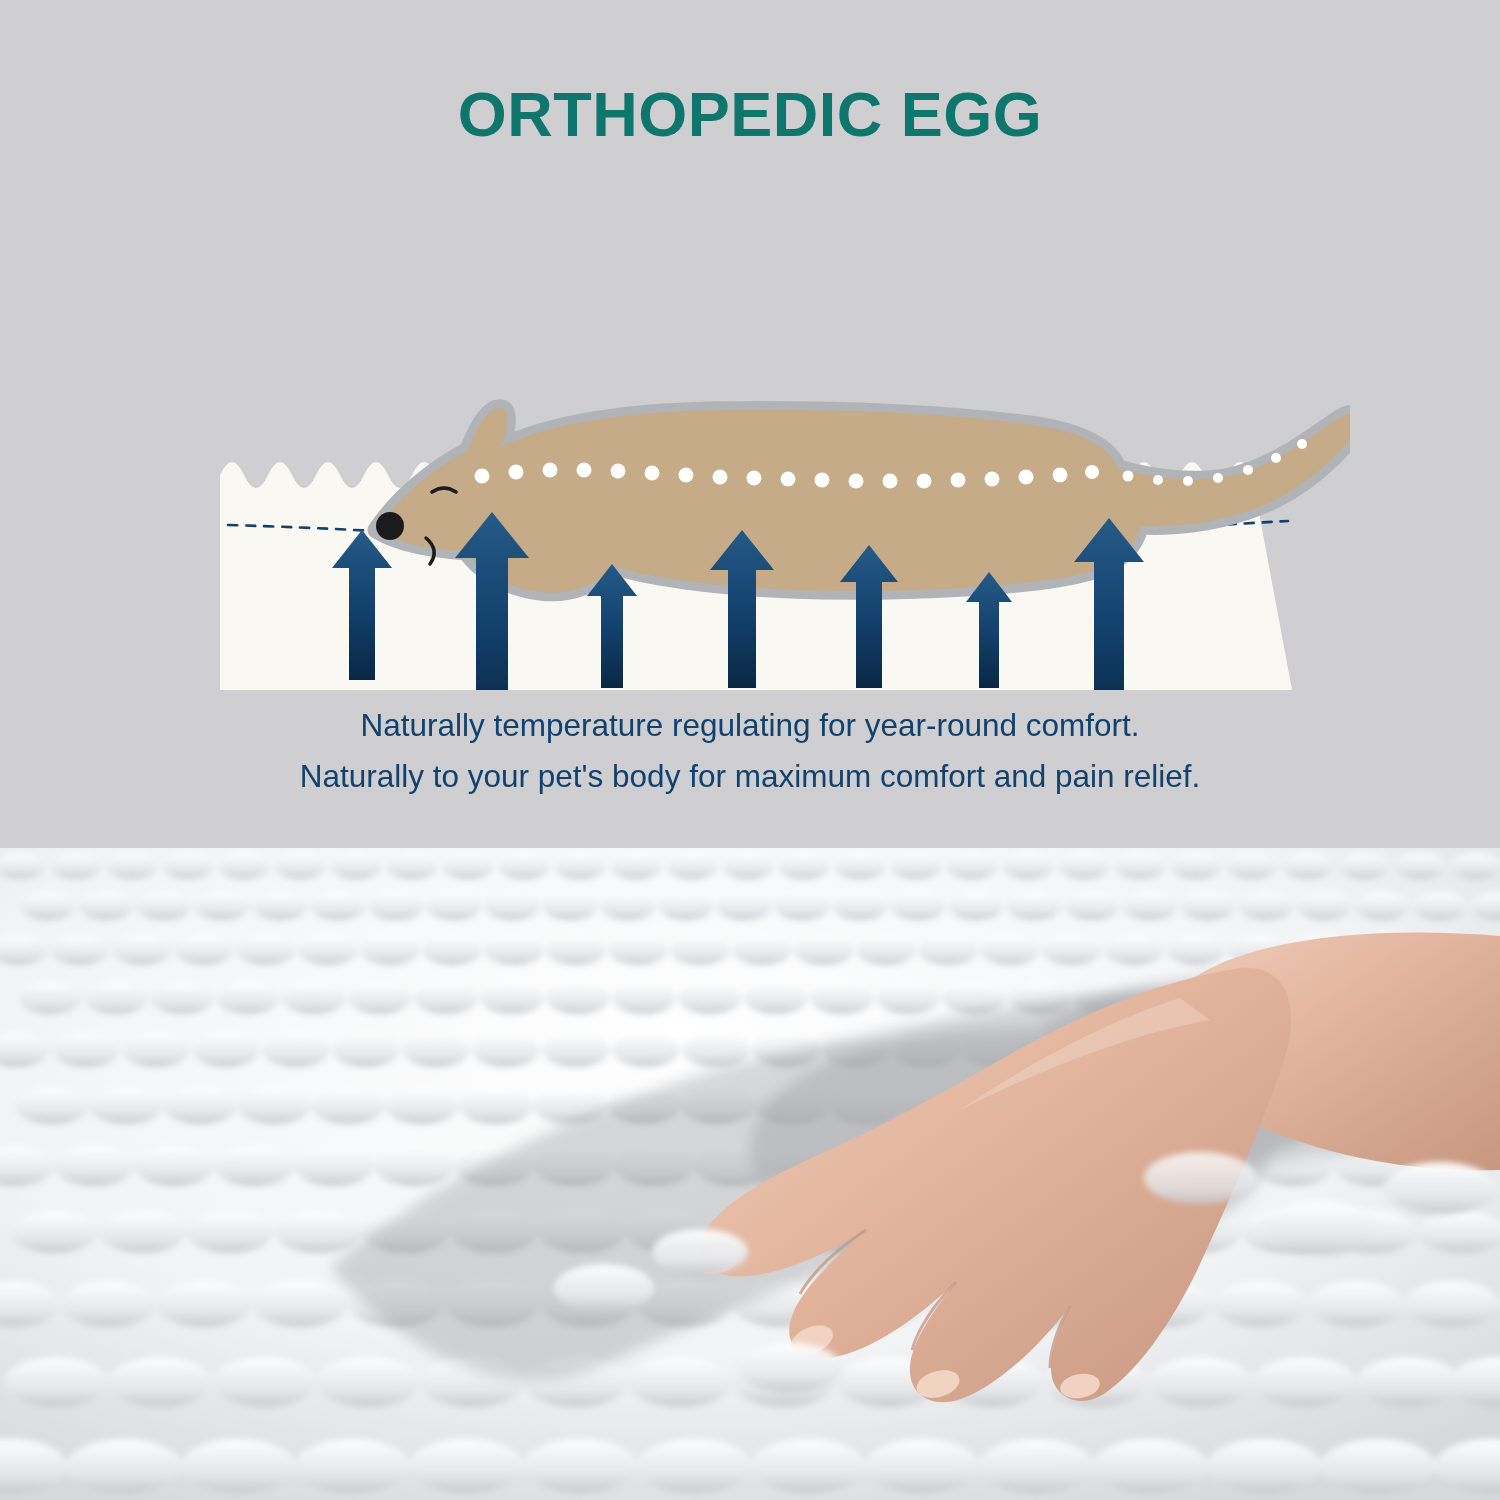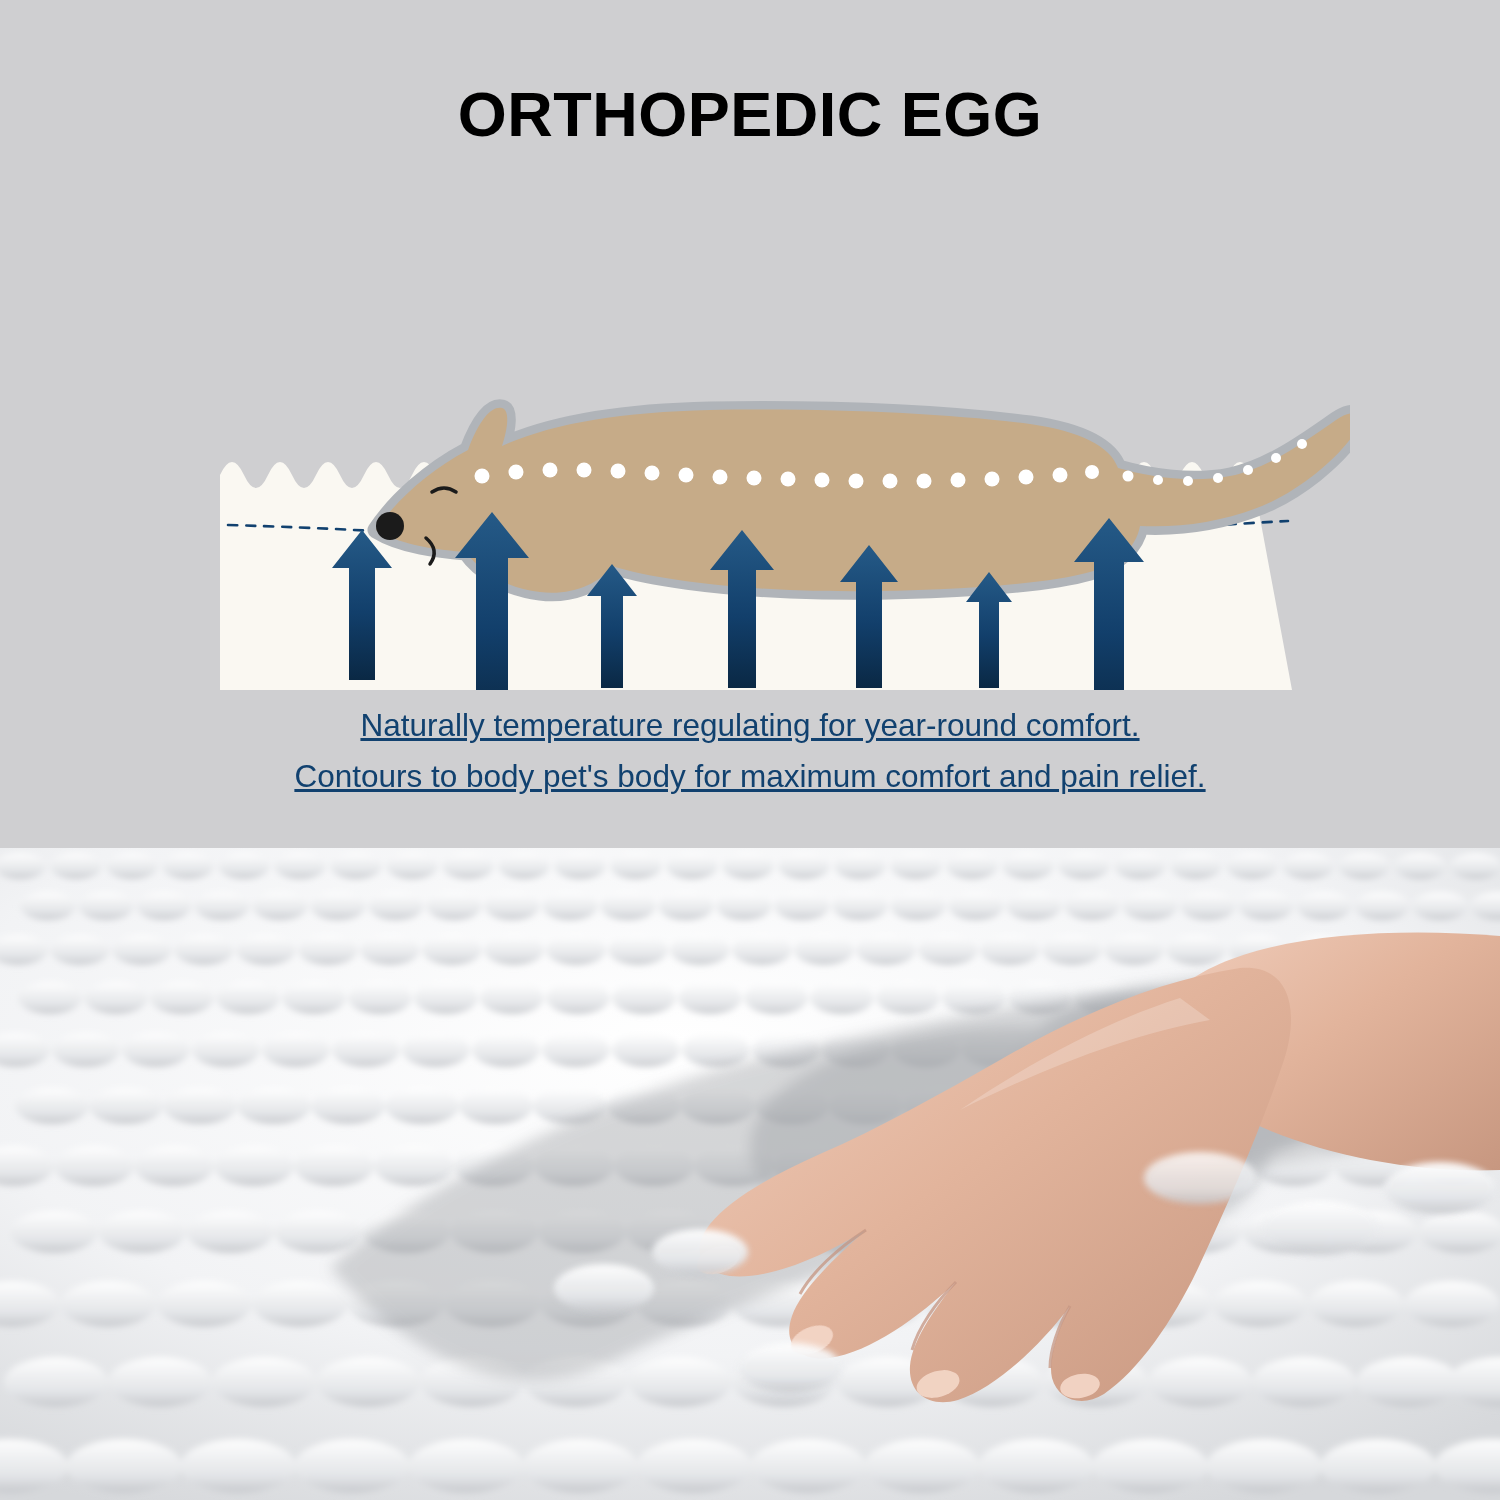--- a/index.html
+++ b/index.html
@@ -19,42 +19,41 @@
     position:absolute;
     left:0; top:0;
     width:1500px; height:848px;
     background:#cfcfd1;
   }
   #headline {
     position:absolute;
     left:0; top:78px;
     width:1500px;
     text-align:center;
-    color:#000000;
+    color:#0f766e;
     font-size:63px;
     font-weight:bold;
     letter-spacing:0.5px;
     line-height:1.17;
     text-transform:uppercase;
   }
   #diagram {
     position:absolute;
     left:150px; top:300px;
     width:1200px; height:390px;
   }
   #caption {
     position:absolute;
     left:0; top:700px;
     width:1500px;
     text-align:center;
     color:#11416f;
     font-size:31.5px;
     line-height:1.62;
     font-weight:500;
-    text-decoration:underline;
   }
   #caption .line { display:block; white-space:nowrap; }
 
   
   #photo-panel {
     position:absolute;
     left:0; top:848px;
     width:1500px; height:652px;
     overflow:hidden;
     background:#e9eaec;
@@ -227,21 +226,21 @@
             <g>
               <path d="M924,262 l35,-44 l35,44 l-20,0 l0,166 l-30,0 l0,-166 Z"></path>
             </g>
           </g>
         </g>
       </svg>
     </div>
 
     <div id="caption">
       <span class="line">Naturally temperature regulating for year-round comfort.</span>
-      <span class="line">Contours to body pet's body for maximum comfort and pain relief.</span>
+      <span class="line">Naturally to your pet's body for maximum comfort and pain relief.</span>
     </div>
   </div>
 
   <div id="photo-panel">
     <svg viewBox="0 0 1500 652" width="1500" height="652" xmlns="http://www.w3.org/2000/svg">
       <defs>
         <radialGradient id="foamLight" cx="45%" cy="30%" r="80%">
           <stop offset="0%" stop-color="#ffffff"></stop>
           <stop offset="60%" stop-color="#f2f3f5"></stop>
           <stop offset="100%" stop-color="#d6d8db"></stop>

